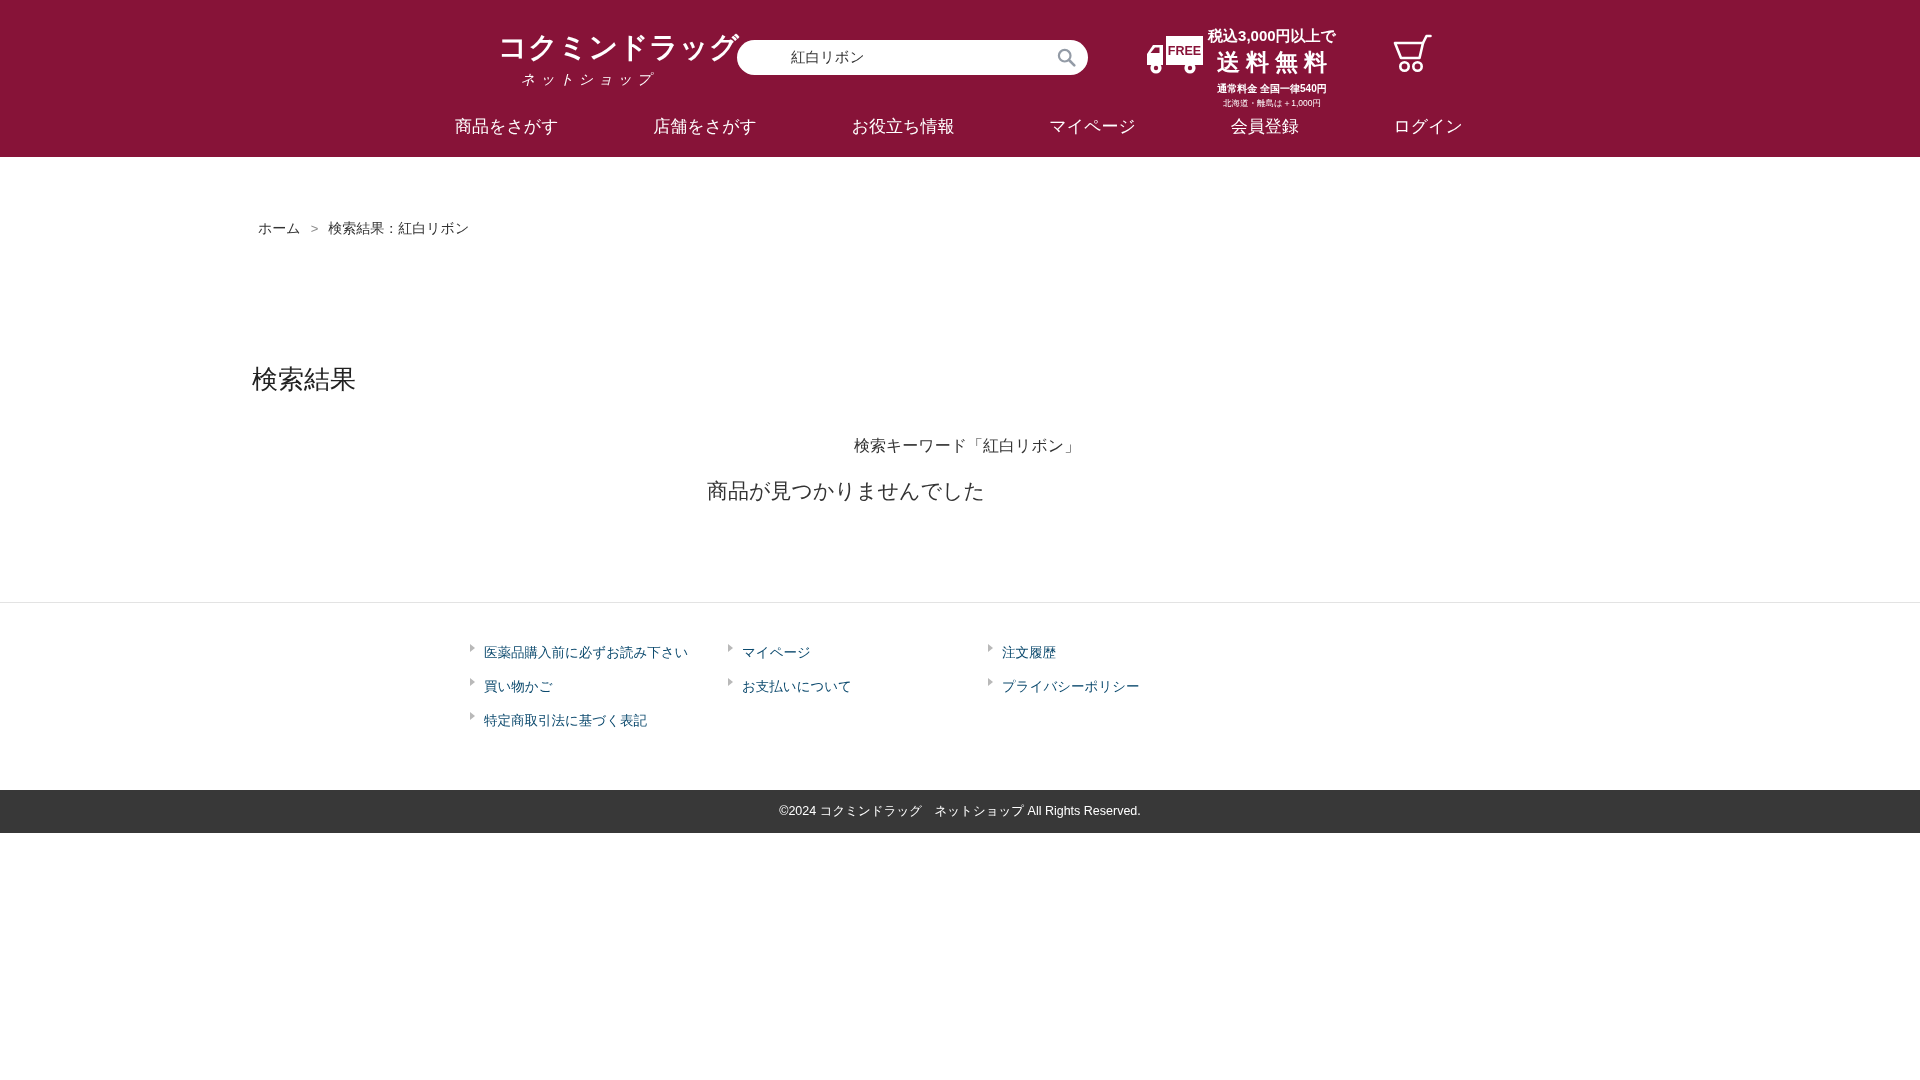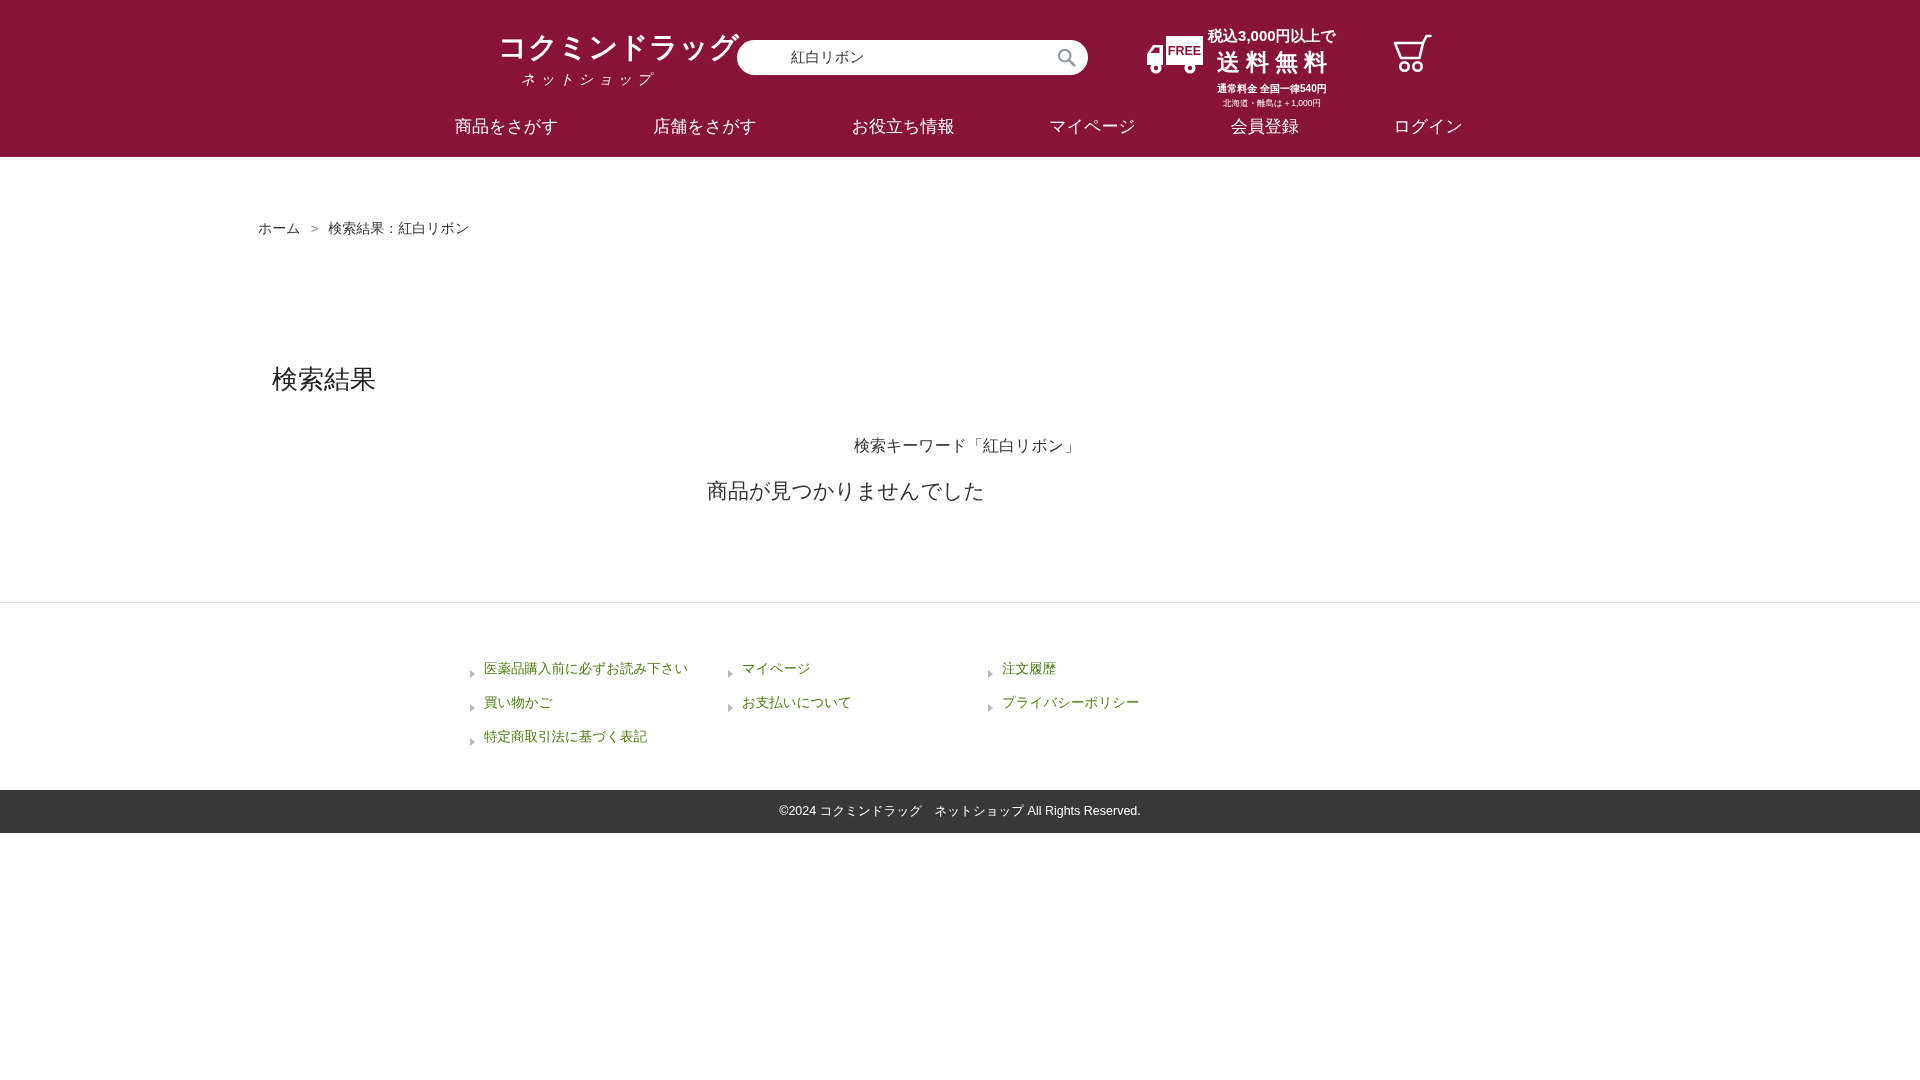--- a/index.html
+++ b/index.html
@@ -64,21 +64,21 @@
 
   
   .breadcrumb {
     position:absolute; left:258px; top:220px; font-size:14px; color:#333;
   }
   .breadcrumb a { color:#333; text-decoration:none; cursor:pointer; }
   .bc-sep { color:#8b8b8b; margin:0 10px; font-size:13px; }
 
   
   .main-title {
-    position:absolute; left:272px; top:362px;
+    position:absolute; left:252px; top:362px;
     font-size:26px; font-weight:normal; color:#222;
   }
   .keyword-line {
     position:absolute; left:7px; top:436px; width:1920px;
     text-align:center; font-size:16px; color:#333;
   }
   .no-results {
     position:absolute; left:0; top:477px; width:1692px;
     text-align:center; font-size:21px; color:#333;
   }
@@ -88,22 +88,22 @@
     background:#e3e3e3;
   }
 
   
   .footer-links {
     position:absolute; left:470px; top:644px;
     display:grid; grid-template-columns:258px 260px 258px 240px;
   }
   .fcol { display:flex; flex-direction:column; }
   .flink {
-    display:flex; align-items:flex-end; height:34px;
-    font-size:13.5px; color:#4d7c0f; cursor:pointer; white-space:nowrap;
+    display:flex; align-items:flex-start; height:34px;
+    font-size:13.5px; color:#0c4a6e; cursor:pointer; white-space:nowrap;
   }
   .tri {
     width:0; height:0; flex:0 0 auto;
     border-left:5px solid #b9b9b9;
     border-top:4px solid transparent;
     border-bottom:4px solid transparent;
     margin-right:9px;
   }
 
   

